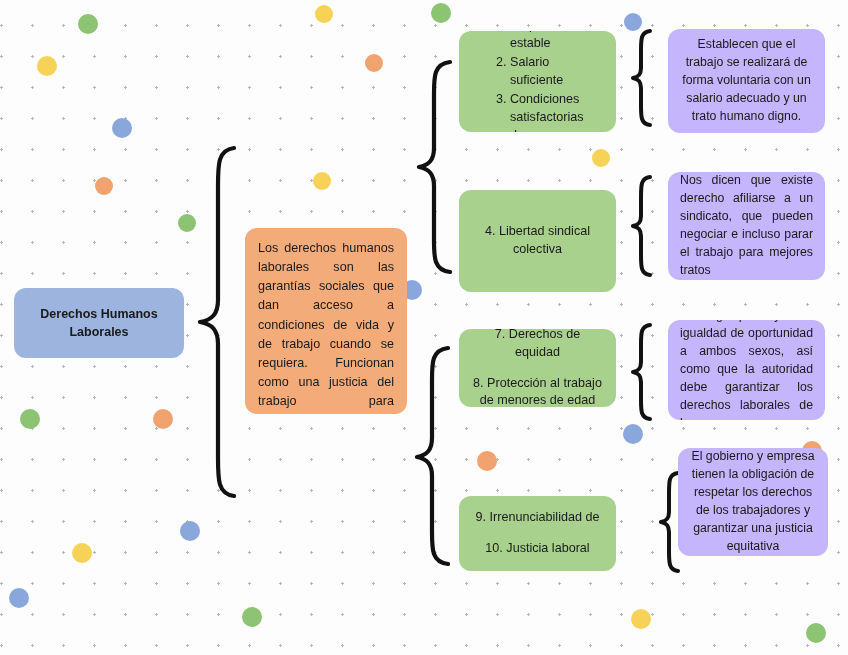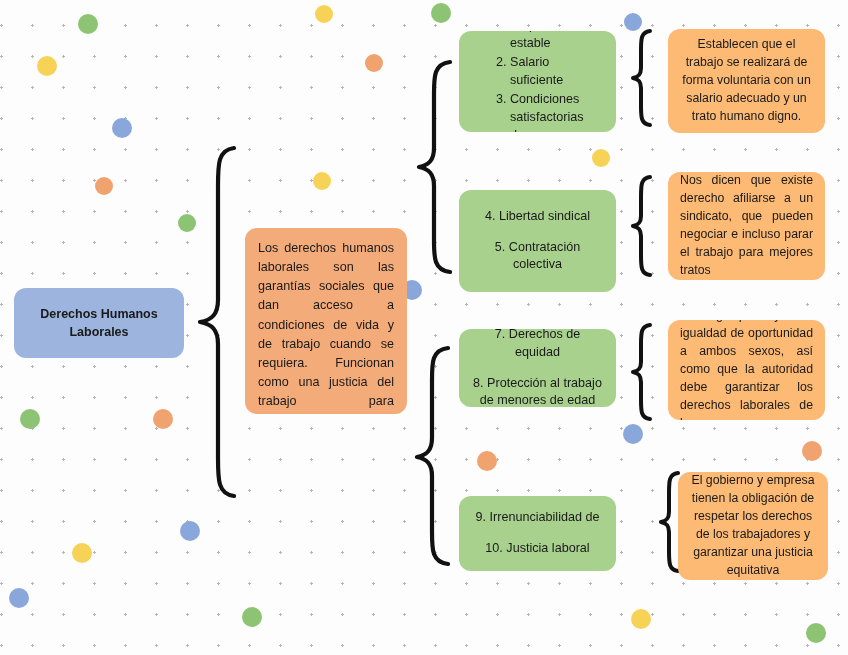--- a/index.html
+++ b/index.html
@@ -59,21 +59,21 @@
   }
   .node-list {
     background: #a9d18e;
     display: flex;
     flex-direction: column;
     justify-content: center;
     font-size: 12.6px;
     line-height: 1.42;
   }
   .node-note {
-    background: #fdba74;
+    background: #c4b5fd;
     display: flex;
     flex-direction: column;
     justify-content: center;
     font-size: 12.3px;
     line-height: 1.46;
     padding: 8px 12px;
   }
   .list-center { text-align: center; padding: 6px 12px; }
   .list-ol {
     margin: 17px;
@@ -195,21 +195,20 @@
     </svg>
   </div>
 
   <div class="node node-note" style="left:668px; top:29px; width:157px; height:104px;">
     <div class="txt-center">Establecen que el trabajo se realizará de forma voluntaria con un salario adecuado y un trato humano digno.</div>
   </div>
 
   <div class="node node-list" style="left:459px; top:190px; width:157px; height:102px;justify-content:center;">
     <div class="list-center">
       <p class="ln">4. Libertad sindical</p>
-      <p class="ln gap">5. Contratación</p>
       <p class="ln">colectiva</p>
     </div>
   </div>
 
   <div class="brace" style="left:630px; top:172px;">
     <svg width="26" height="110" viewBox="0 0 26 110">
       <path d="M 20 5
                C 11 6, 11 13, 11 25
                L 11 44
                C 11 51, 8 53, 3 54
@@ -259,17 +258,17 @@
       <path d="M 20 5
                C 11 6, 11 13, 11 25
                L 11 44
                C 11 51, 8 53, 3 54
                C 8 55, 11 57, 11 64
                L 11 83
                C 11 95, 11 102, 20 103" fill="none" stroke="#111111" stroke-width="4" stroke-linecap="round" stroke-linejoin="round"></path>
     </svg>
   </div>
 
-  <div class="node node-note" style="left:678px; top:472px; width:150px; height:108px;">
+  <div class="node node-note" style="left:678px; top:448px; width:150px; height:108px;">
     <div class="txt-center">El gobierno y empresa tienen la obligación de respetar los derechos de los trabajadores y garantizar una justicia equitativa</div>
   </div>
 
 </div>
 
 </body></html>

